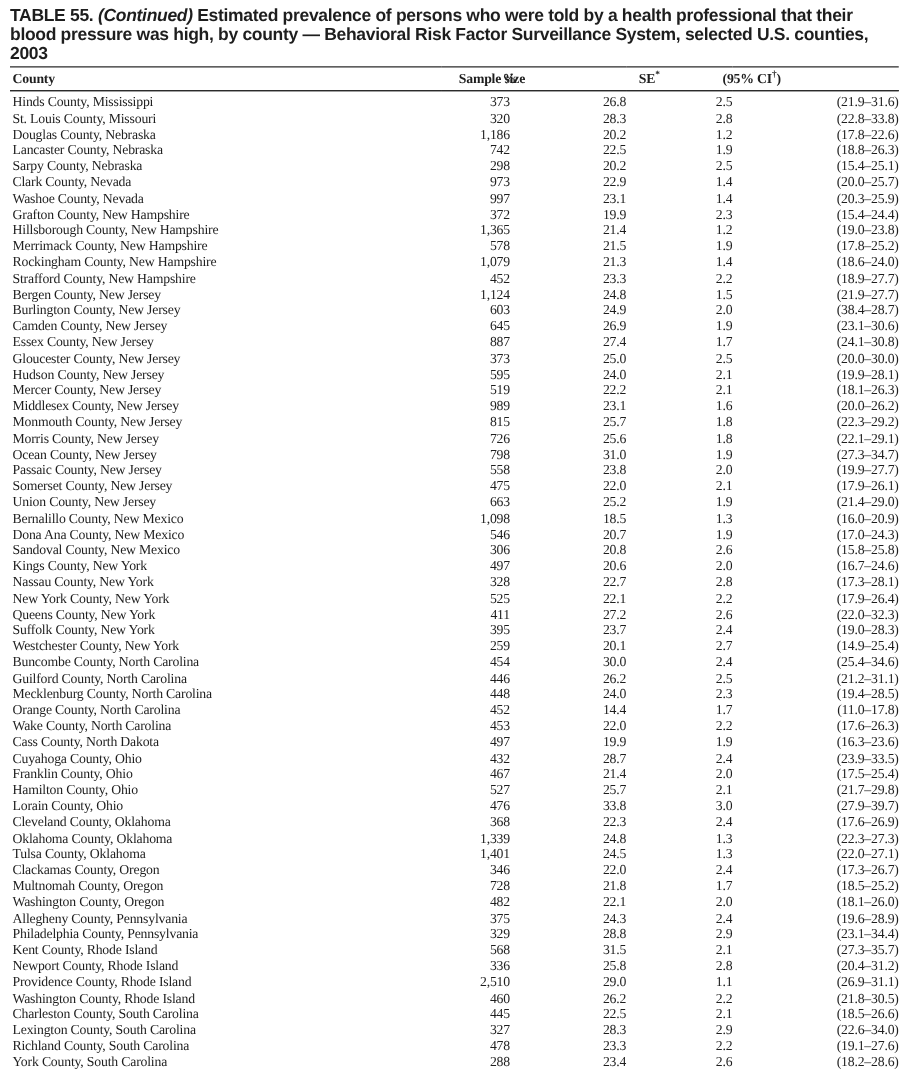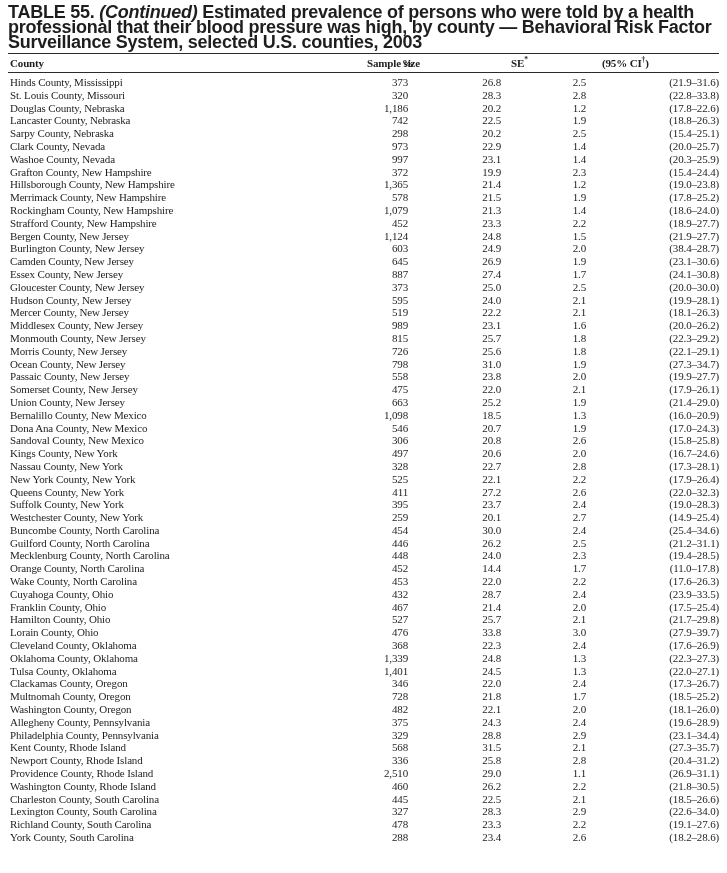--- a/index.html
+++ b/index.html
@@ -11,21 +11,21 @@
     width: 727px;
     height: 873px;
     font-family: "Liberation Sans", sans-serif;
     color: #1e1e1e;
     -webkit-font-smoothing: antialiased;
   }
   .page {
     padding: 5px 8px 0 8px;
   }
   .table-title {
-    font-size: 18px;
+    font-size: 14px;
     font-weight: bold;
     line-height: 15px;
     letter-spacing: -0.25px;
     margin: 0;
   }
   .table-title .continued {
     font-style: italic;
   }
   table.data-table {
     width: 711px;
@@ -41,21 +41,21 @@
     border-top: 1px solid #2b2b2b;
     border-bottom: 1px solid #2b2b2b;
     padding: 3px 0 3px 0;
     white-space: nowrap;
   }
   .data-table th.h-county { text-align: left; padding-left: 2px; }
   .data-table th.h-num    { text-align: left; }
   .data-table th .shift-r14 { position: relative; left: 14px; }
   .data-table th .shift-l6  { position: relative; left: -6px; }
   .data-table th .shift-r10 { position: relative; left: 10px; }
-  .data-table th .shift-l8  { position: relative; left: -8px; margin-left: 24px; }
+  .data-table th .shift-l8  { position: relative; left: -8px; }
   .data-table sup {
     font-size: 7.5px;
     line-height: 0;
     vertical-align: super;
   }
   .data-table td {
     font-size: 11px;
     line-height: 12.8px;
     letter-spacing: -0.15px;
     padding: 0;
@@ -370,20 +370,27 @@
     <td class="c-num">(11.0–17.8)</td>
   </tr>
         <tr>
     <td class="c-county">Wake County, North Carolina</td>
     <td class="c-num">453</td>
     <td class="c-num">22.0</td>
     <td class="c-num">2.2</td>
     <td class="c-num">(17.6–26.3)</td>
   </tr>
         <tr>
+    <td class="c-county">Cass County, North Dakota</td>
+    <td class="c-num">497</td>
+    <td class="c-num">19.9</td>
+    <td class="c-num">1.9</td>
+    <td class="c-num">(16.3–23.6)</td>
+  </tr>
+        <tr>
     <td class="c-county">Cuyahoga County, Ohio</td>
     <td class="c-num">432</td>
     <td class="c-num">28.7</td>
     <td class="c-num">2.4</td>
     <td class="c-num">(23.9–33.5)</td>
   </tr>
         <tr>
     <td class="c-county">Franklin County, Ohio</td>
     <td class="c-num">467</td>
     <td class="c-num">21.4</td>

